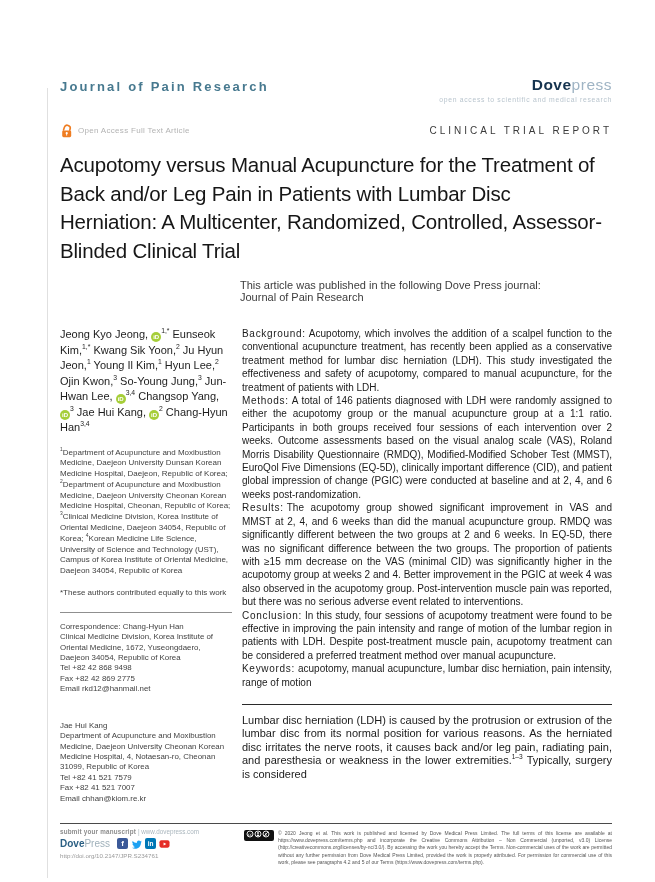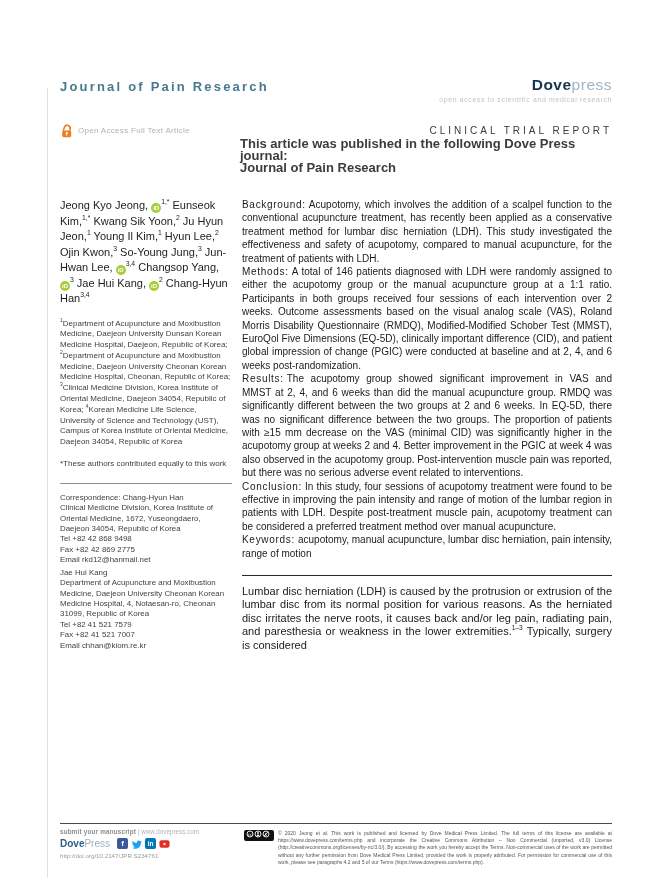--- a/index.html
+++ b/index.html
@@ -20,35 +20,35 @@
   
   .subhead { display:flex; justify-content:space-between; align-items:center; margin-top:20px; }
   .oa-row { display:flex; align-items:center; gap:5px; }
   .oa-icon svg { display:block; }
   .oa-label { font-size:8px; color:#b3b3b3; letter-spacing:0.3px; }
   .article-type { font-size:10px; color:#3a3a3a; letter-spacing:3px; }
 
   
   .title { margin-top:13px; font-size:20.5px; line-height:28.5px; font-weight:500; letter-spacing:-0.2px; color:#161616; }
 
-  .pub-note { margin-left:180px; margin-top:0; font-size:13px; line-height:12px; color:#3c3c3c;font-weight:bold; }
+  .pub-note { margin-left:180px; margin-top:14px; font-size:11px; line-height:12px; color:#3c3c3c; }
 
   
   .columns { display:flex; gap:10px; margin-top:24px; }
   .col-left { width:172px; flex:none; }
   .col-right { flex:1; min-width:0; }
 
   .authors { font-size:11px; line-height:15.5px; color:#1d1d1d; }
   .authors sup, .affiliations sup { font-size:0.62em; line-height:0; }
   .orcid { display:inline-block; width:10px; height:10px; border-radius:50%; background:#a6ce39; color:#fff; font-size:6px; font-weight:bold; text-align:center; line-height:10px; vertical-align:-1px; font-style:normal; }
   .affiliations { margin-top:12px; font-size:8px; line-height:10.8px; color:#3f3f3f; }
   .equal-note { margin-top:11px; font-size:8px; line-height:10.8px; color:#3f3f3f; }
   .divider { margin:13px 0 9px 0; border-top:1px solid #8f8f8f; }
   .corr-block { font-size:7.9px; line-height:10.4px; color:#3f3f3f; }
-  .corr-block + .corr-block { margin-top:2px; }
+  .corr-block + .corr-block { margin-top:26px; }
 
   
   .abstract p { font-size:10px; line-height:13.4px; text-align:justify; color:#1b1b1b; }
   .lead { font-weight:normal; letter-spacing:0.7px; margin-right:3px; }
   .thick-rule { margin-top:15px; border-top:1.5px solid #2a2a2a; }
   .section-heading { margin-top:17px; font-size:15px; font-weight:500; letter-spacing:3px; color:#101010; }
   .body-text { margin-top:9px; font-size:11px; line-height:13.4px; text-align:justify; color:#1b1b1b; }
   .body-text sup { font-size:0.6em; line-height:0; }
 
   
@@ -99,20 +99,21 @@
             <rect x="2.2" y="7.4" width="9" height="6.8" rx="1.4" fill="#ef7d22"></rect>
             <circle cx="6.7" cy="10.2" r="1.1" fill="#fff"></circle>
             <rect x="6.25" y="10.6" width="0.9" height="2" fill="#fff"></rect>
           </svg>
         </span>
         <span class="oa-label">Open Access Full Text Article</span>
       </div>
       <div class="article-type">CLINICAL TRIAL REPORT</div>
     </div>
 
+    <h1 class="title">Acupotomy versus Manual Acupuncture for the Treatment of Back and/or Leg Pain in Patients with Lumbar Disc Herniation: A Multicenter, Randomized, Controlled, Assessor-Blinded Clinical Trial</h1>
 
     <div class="pub-note">
       <div>This article was published in the following Dove Press journal:</div>
       <div>Journal of Pain Research</div>
     </div>
 
     <div class="columns">
       <div class="col-left">
         <p class="authors">Jeong Kyo Jeong, <span class="orcid">iD</span><sup>1,*</sup> Eunseok Kim,<sup>1,*</sup> Kwang Sik Yoon,<sup>2</sup> Ju Hyun Jeon,<sup>1</sup> Young Il Kim,<sup>1</sup> Hyun Lee,<sup>2</sup> Ojin Kwon,<sup>3</sup> So-Young Jung,<sup>3</sup> Jun-Hwan Lee, <span class="orcid">iD</span><sup>3,4</sup> Changsop Yang, <span class="orcid">iD</span><sup>3</sup> Jae Hui Kang, <span class="orcid">iD</span><sup>2</sup> Chang-Hyun Han<sup>3,4</sup></p>
         <p class="affiliations"><sup>1</sup>Department of Acupuncture and Moxibustion Medicine, Daejeon University Dunsan Korean Medicine Hospital, Daejeon, Republic of Korea; <sup>2</sup>Department of Acupuncture and Moxibustion Medicine, Daejeon University Cheonan Korean Medicine Hospital, Cheonan, Republic of Korea; <sup>3</sup>Clinical Medicine Division, Korea Institute of Oriental Medicine, Daejeon 34054, Republic of Korea; <sup>4</sup>Korean Medicine Life Science, University of Science and Technology (UST), Campus of Korea Institute of Oriental Medicine, Daejeon 34054, Republic of Korea</p>

